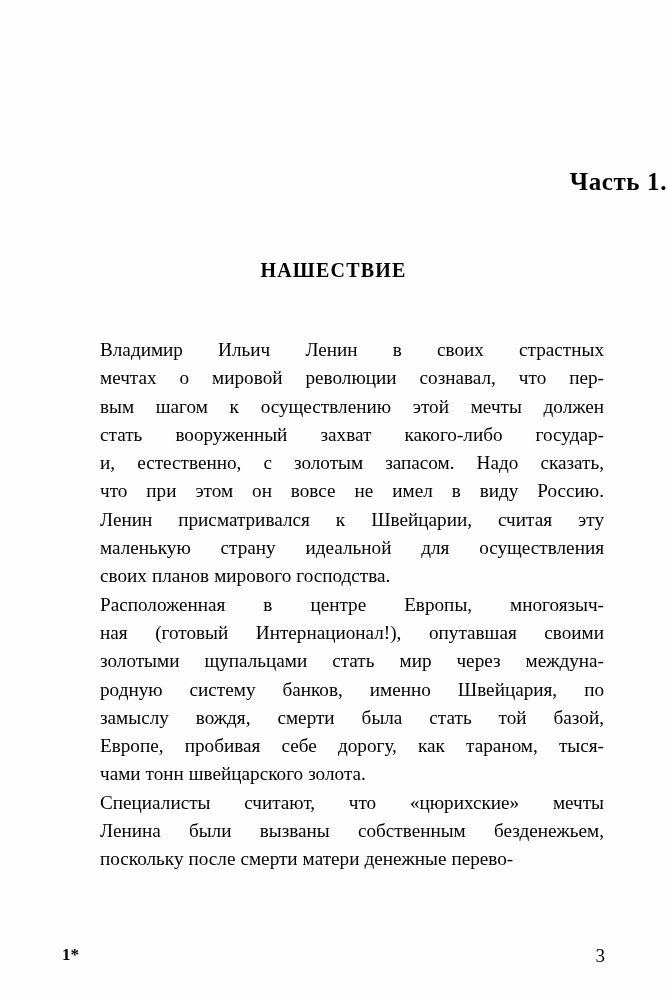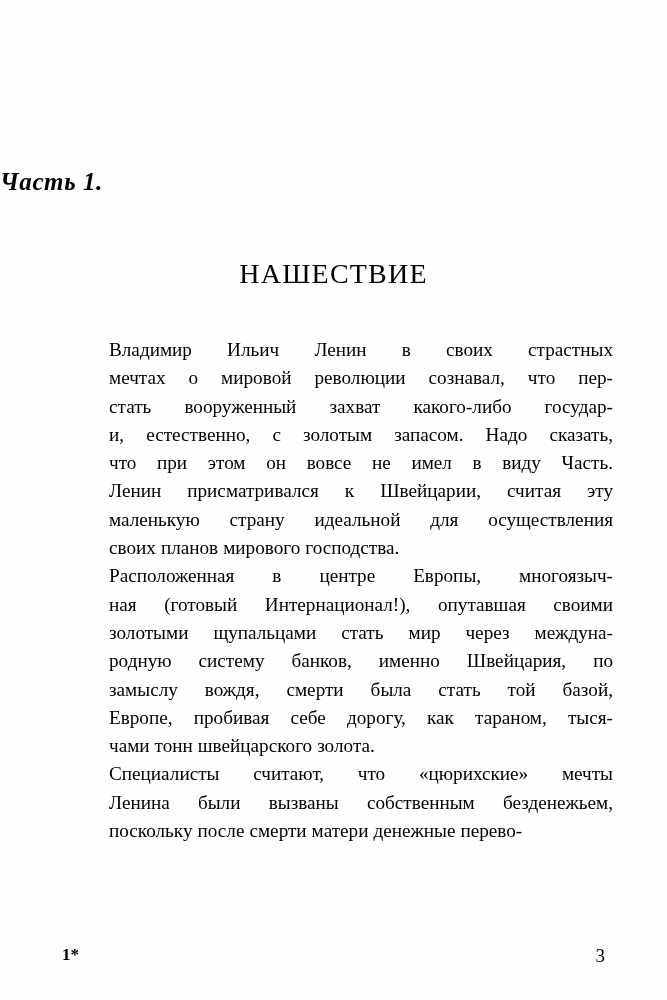--- a/index.html
+++ b/index.html
@@ -22,44 +22,43 @@
     inset: 0;
     background: #fefefe;
   }
 
   
   .part-heading {
     position: absolute;
     left: 0;
     right: 0;
     top: 168px;
-    text-align: left;
+    text-align: right;
     font-size: 25px;
     font-weight: bold;
     letter-spacing: 0.6px;
     line-height: 1.1;
-    font-style: italic;
   }
 
   .chapter-title {
     position: absolute;
     left: 0;
     right: 0;
     top: 259px;
     text-align: center;
-    font-size: 28px;
-    font-weight: normal;
+    font-size: 20px;
+    font-weight: bold;
     letter-spacing: 1.2px;
     line-height: 1.1;
   }
 
   
   .body-text {
     position: absolute;
-    left: 75px;
+    left: 66px;
     top: 336px;
     width: 538px;
   }
 
   .para {
     margin: 0;
     text-indent: 34px;
     text-align: justify;
     font-size: 19.2px;
     line-height: 28.3px;
@@ -113,23 +112,24 @@
 <div class="page">
 
   <div class="part-heading">Часть 1.</div>
 
   <div class="chapter-title">НАШЕСТВИЕ</div>
 
   <div class="body-text">
     <p class="para">
         <span class="line first">Владимир Ильич Ленин в своих страстных</span>
         <span class="line">мечтах о мировой революции сознавал, что пер-</span>
+        <span class="line">вым шагом к осуществлению этой мечты должен</span>
         <span class="line">стать вооруженный захват какого-либо государ-</span>
         <span class="line">и, естественно, с золотым запасом. Надо сказать,</span>
-        <span class="line">что при этом он вовсе не имел в виду Часть.</span>
+        <span class="line">что при этом он вовсе не имел в виду Россию.</span>
         <span class="line">Ленин присматривался к Швейцарии, считая эту</span>
         <span class="line">маленькую страну идеальной для осуществления</span>
         <span class="line last">своих планов мирового господства.</span>
       </p>
     <p class="para">
         <span class="line first">Расположенная в центре Европы, многоязыч-</span>
         <span class="line">ная (готовый Интернационал!), опутавшая своими</span>
         <span class="line">золотыми щупальцами стать мир через междуна-</span>
         <span class="line">родную систему банков, именно Швейцария, по</span>
         <span class="line">замыслу вождя, смерти была стать той базой,</span>

